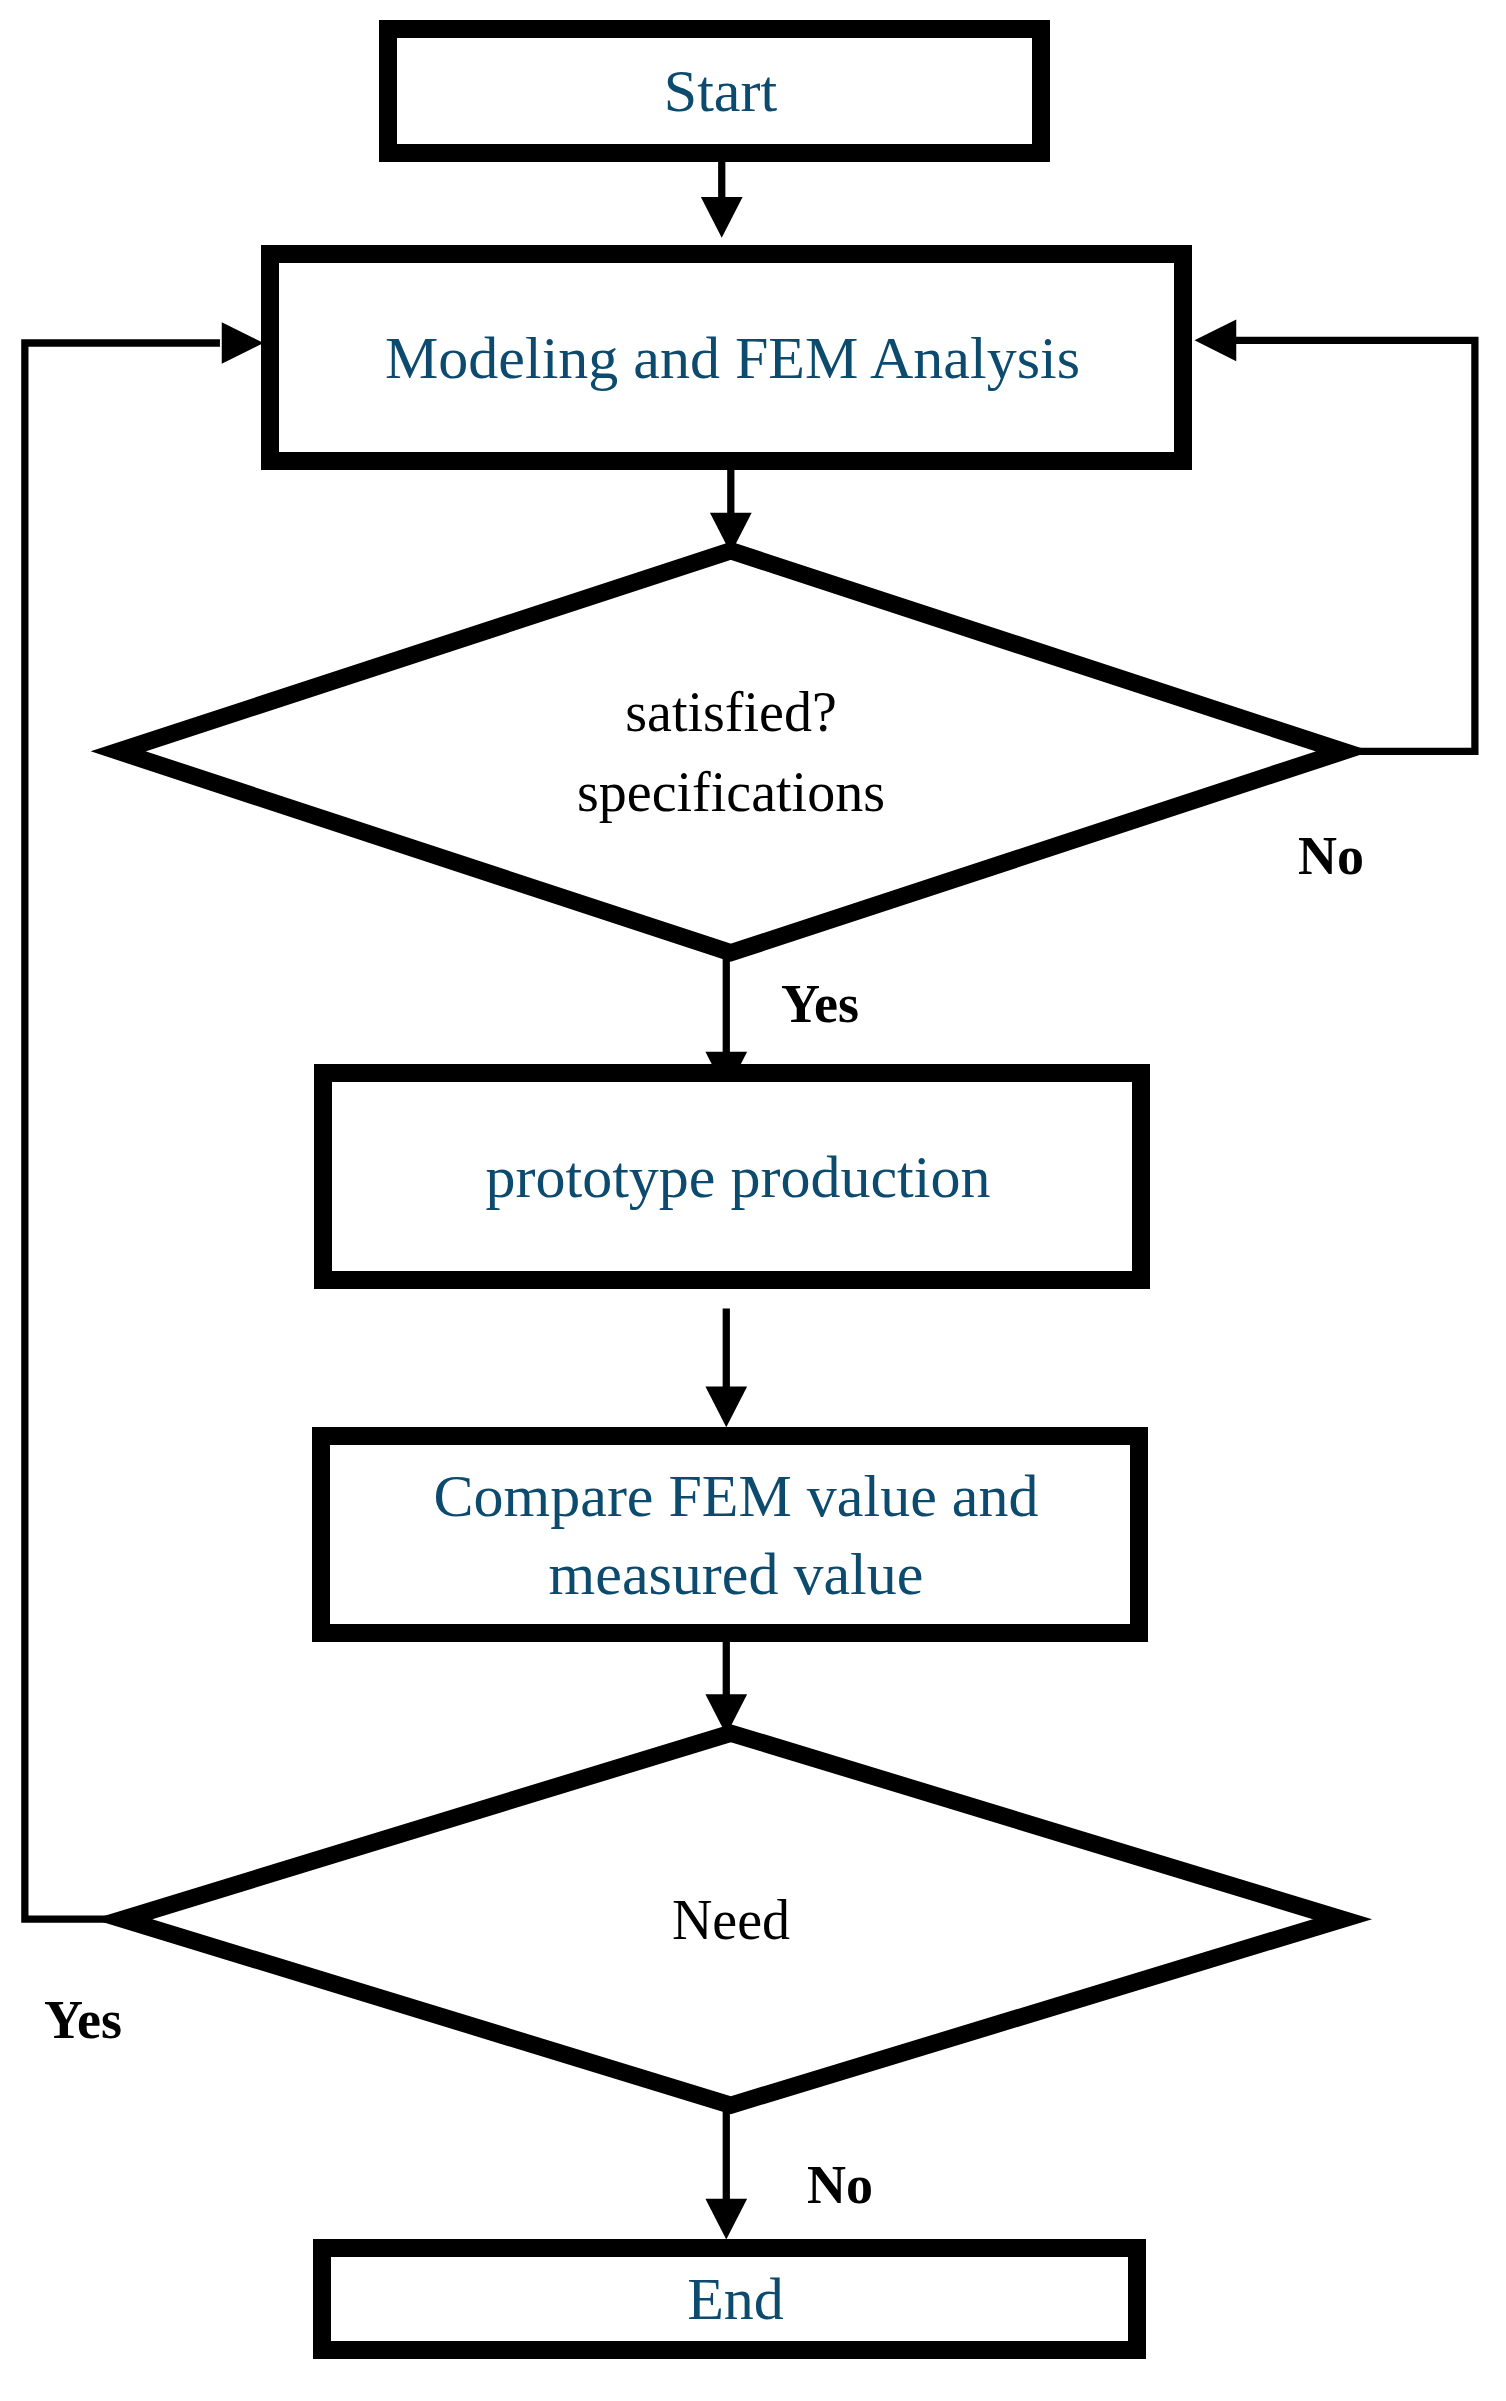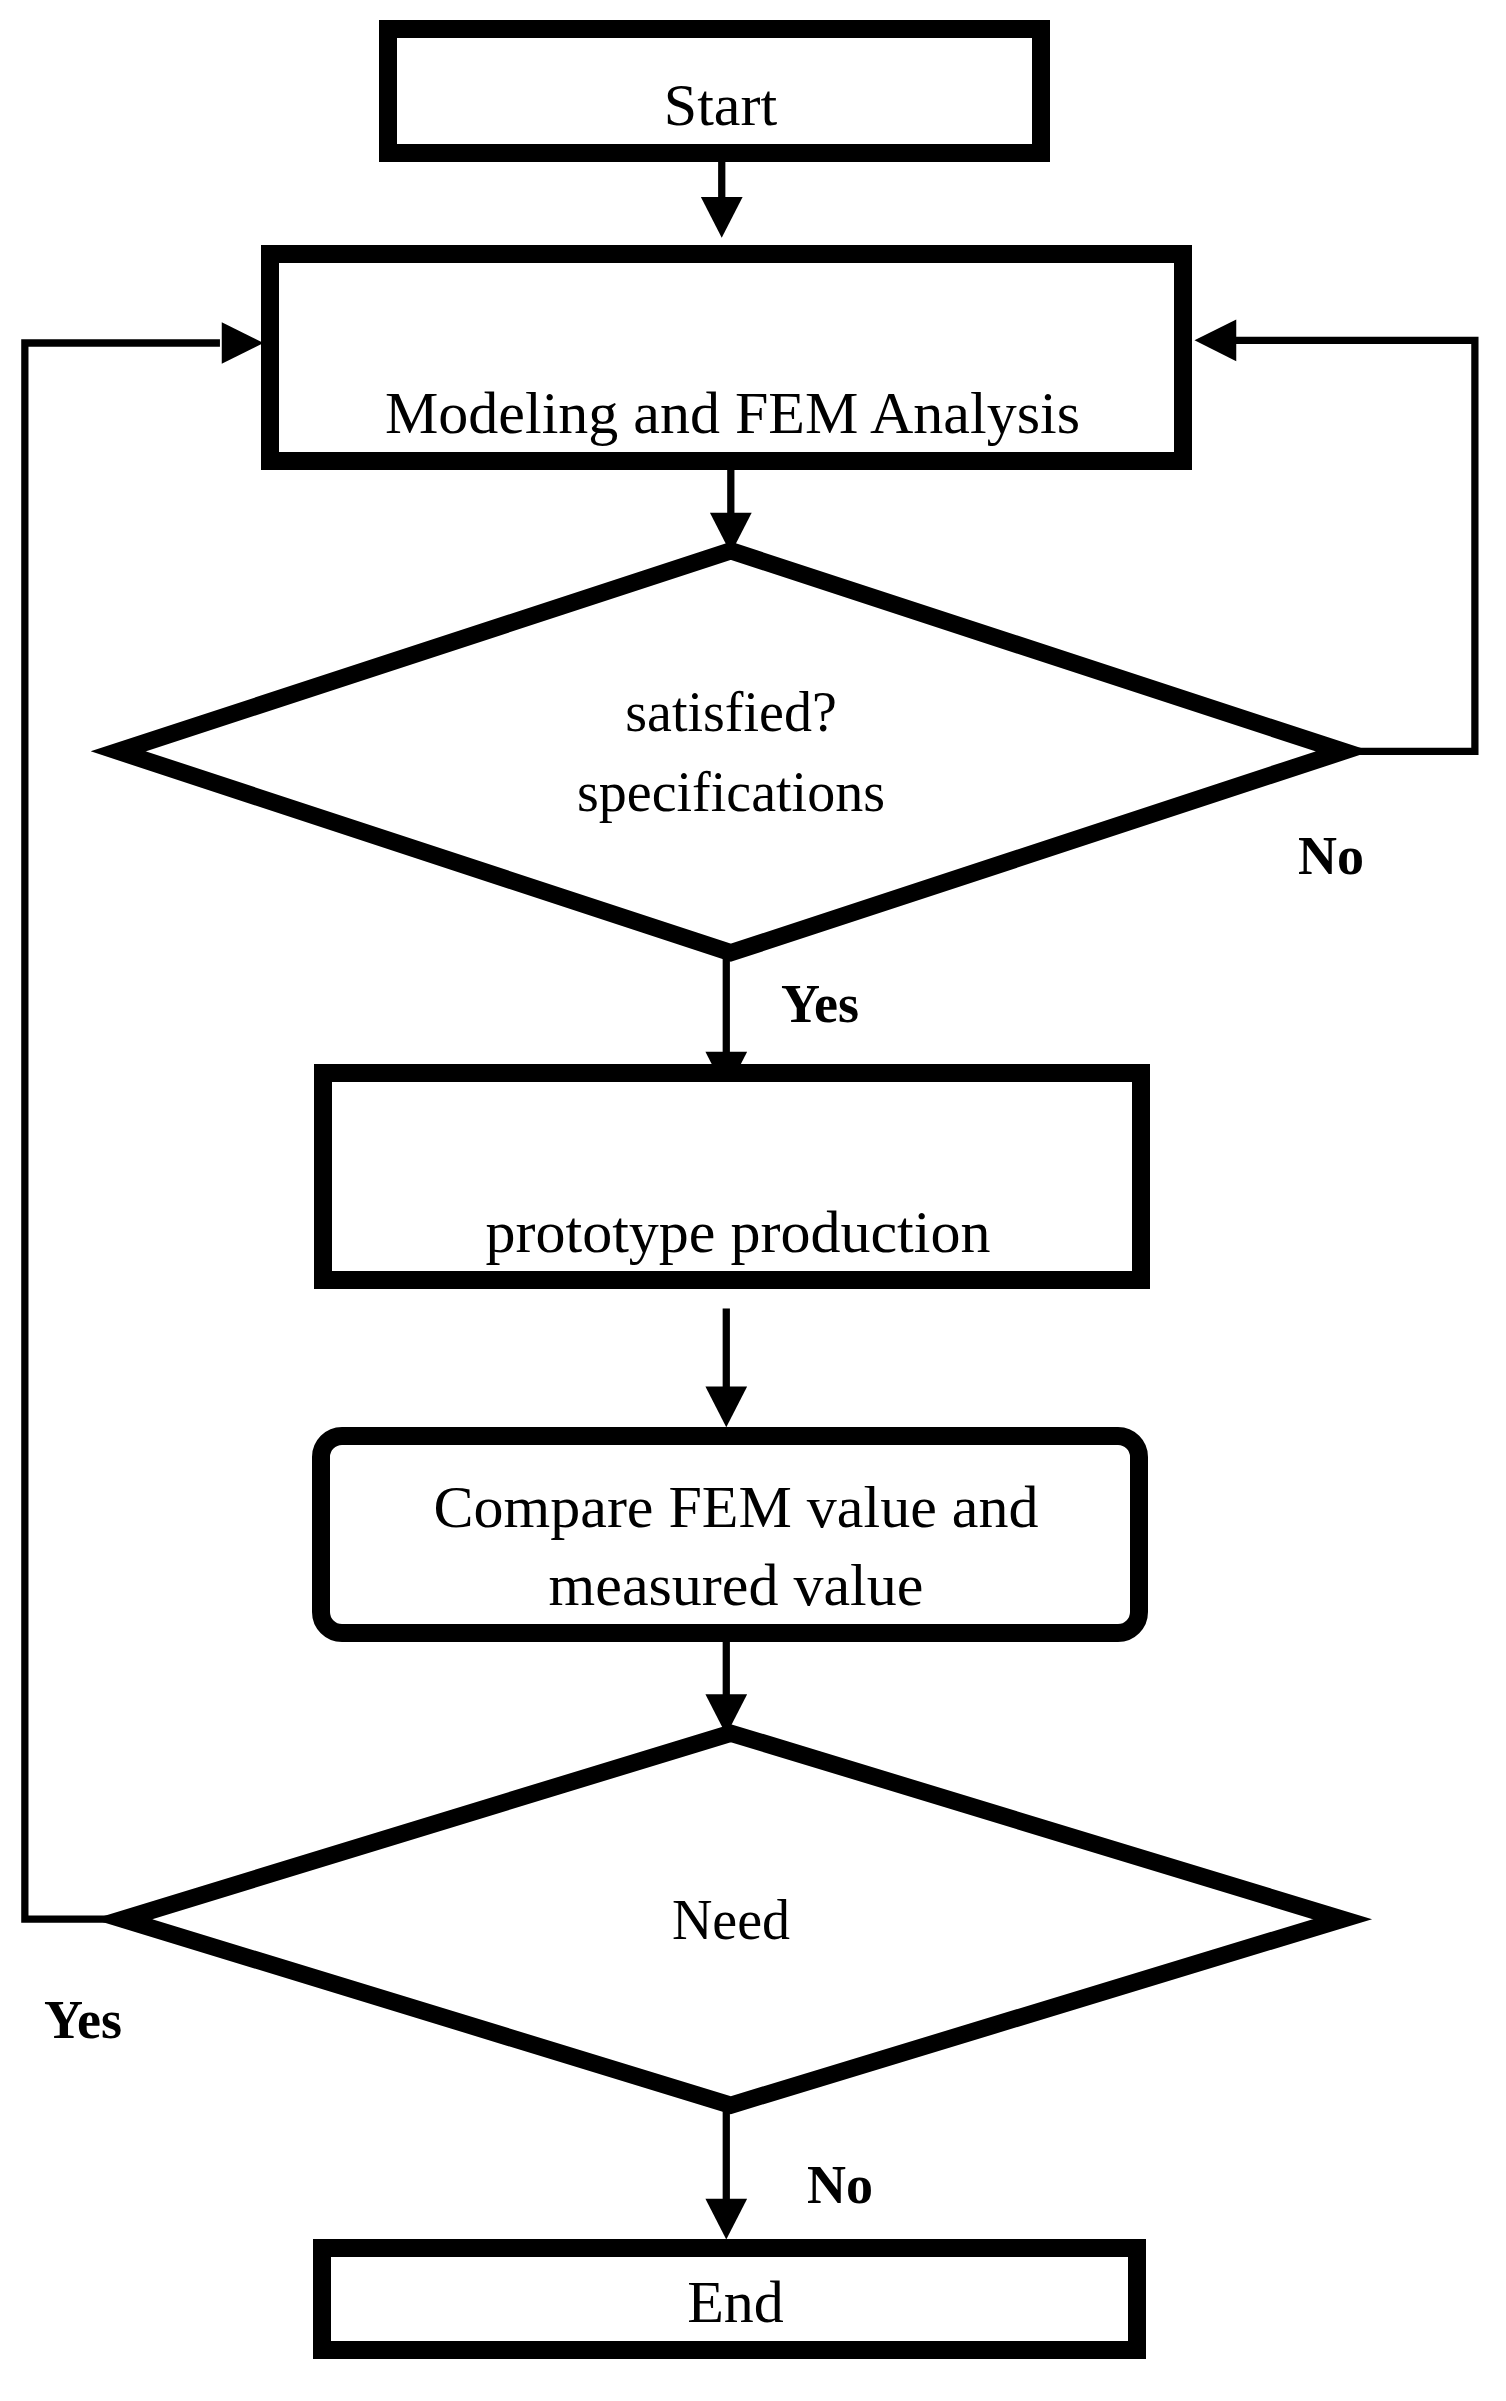--- a/index.html
+++ b/index.html
@@ -20,26 +20,26 @@
     position: absolute;
     left: 0;
     top: 0;
   }
   .pbox {
     position: absolute;
     box-sizing: border-box;
     background: #ffffff;
     border: 18px solid #000000;
     display: flex;
-    align-items: flex-end;
+    align-items: center;
     justify-content: center;
     text-align: center;
     font-size: 60px;
     line-height: 78px;
-    color: #000000;
+    color: #0c4a6e;
     padding-left: 12px;
   }
   .pbox .multi span { display: block; }
   .dlabel {
     position: absolute;
     transform: translate(-50%, -50%);
     text-align: center;
     font-size: 56px;
     line-height: 80px;
     white-space: nowrap;
@@ -100,21 +100,21 @@
   </div>
 
   <div class="pbox" style="left:261px; top:233px; width:931px; height:225px;margin-top:12px;">
     <span>Modeling and FEM Analysis</span>
   </div>
 
   <div class="pbox" style="left:314px; top:1064px; width:836px; height:225px;">
     <span>prototype production</span>
   </div>
 
-  <div class="pbox" style="left:312px; top:1427px; width:836px; height:215px;border-radius:30px;">
+  <div class="pbox" style="left:312px; top:1427px; width:836px; height:215px;">
     <div class="multi">
       <span>Compare FEM value and</span>
       <span>measured value</span>
     </div>
   </div>
 
   <div class="pbox" style="left:313px; top:2239px; width:833px; height:120px;">
     <span>End</span>
   </div>
 

